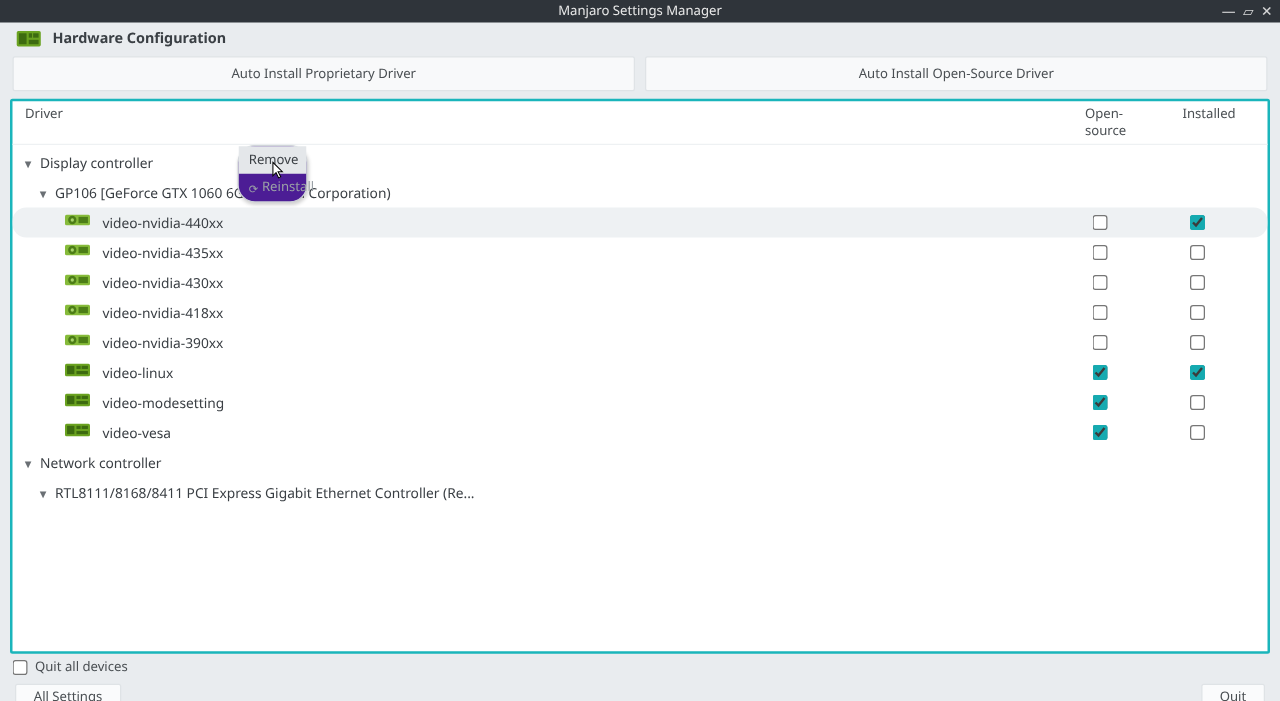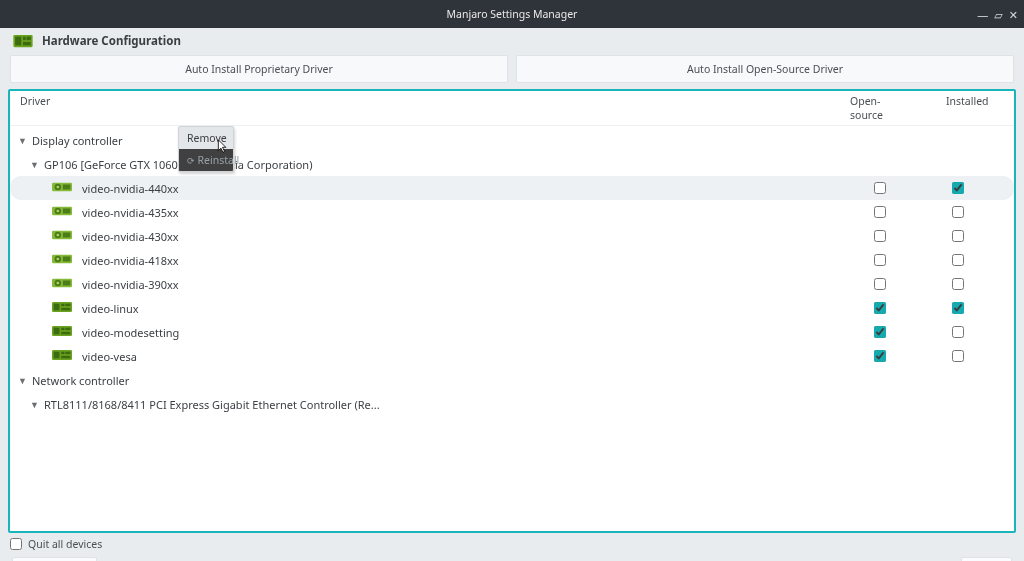--- a/index.html
+++ b/index.html
@@ -18,21 +18,21 @@
   body {
     width:1024px; height:561px;
     font-family: "Noto Sans", "Segoe UI", Arial, sans-serif;
     font-size:11px;
     color:var(--text);
     background:var(--bg);
     overflow:hidden;
   }
   
   .titlebar {
-    height:28px;
+    height:18px;
     background:var(--titlebar);
     color:#e8e8e8;
     display:flex; align-items:center; justify-content:center;
     position:relative;
     font-size:10.5px;
   }
   .titlebar .wincontrols {
     position:absolute; right:6px; top:0;
     display:flex; gap:6px; align-items:center; height:100%;
   }
@@ -75,21 +75,20 @@
     height:444px;
     display:flex; flex-direction:column;
     position:relative;
   }
   .tree-header {
     display:flex;
     padding:3px 6px;
     font-size:10.5px;
     color:var(--muted);
     border-bottom:1px solid #eef1f3;
-    gap:18px;
   }
   .col-driver { flex:1; padding-left:4px;}
   .col-os, .col-inst { width:62px; text-align:left;margin-left:16px;}
   .tree-body {
     flex:1;
     overflow:hidden;
     padding-top:2px;
   }
   .cat-row, .dev-row, .drv-row {
     display:flex; align-items:center;
@@ -111,25 +110,25 @@
   .drv-cols .col-os, .drv-cols .col-inst { display:flex; align-items:center;}
   input[type=checkbox] {
     width:12px; height:12px;
     accent-color:var(--accent);
     margin:0;
     cursor:pointer;
   }
   
   .ctx-menu {
     position:absolute;
-    left:168px; top:35px;
+    left:180px; top:35px;
     width:56px;
-    background:#404040;
+    background:#4c1d95;
     border:1px solid #cfd4d8;
-    border-radius:2px;
+    border-radius:14px;
     box-shadow:1px 2px 3px rgba(0,0,0,.18);
     font-size:10.5px;
     z-index:10;
   }
   .ctx-item {
     padding:4px 8px;
     display:flex; align-items:center; gap:3px;
     cursor:pointer;
   }
   .ctx-item.sel { background:#e4e7ea;}

